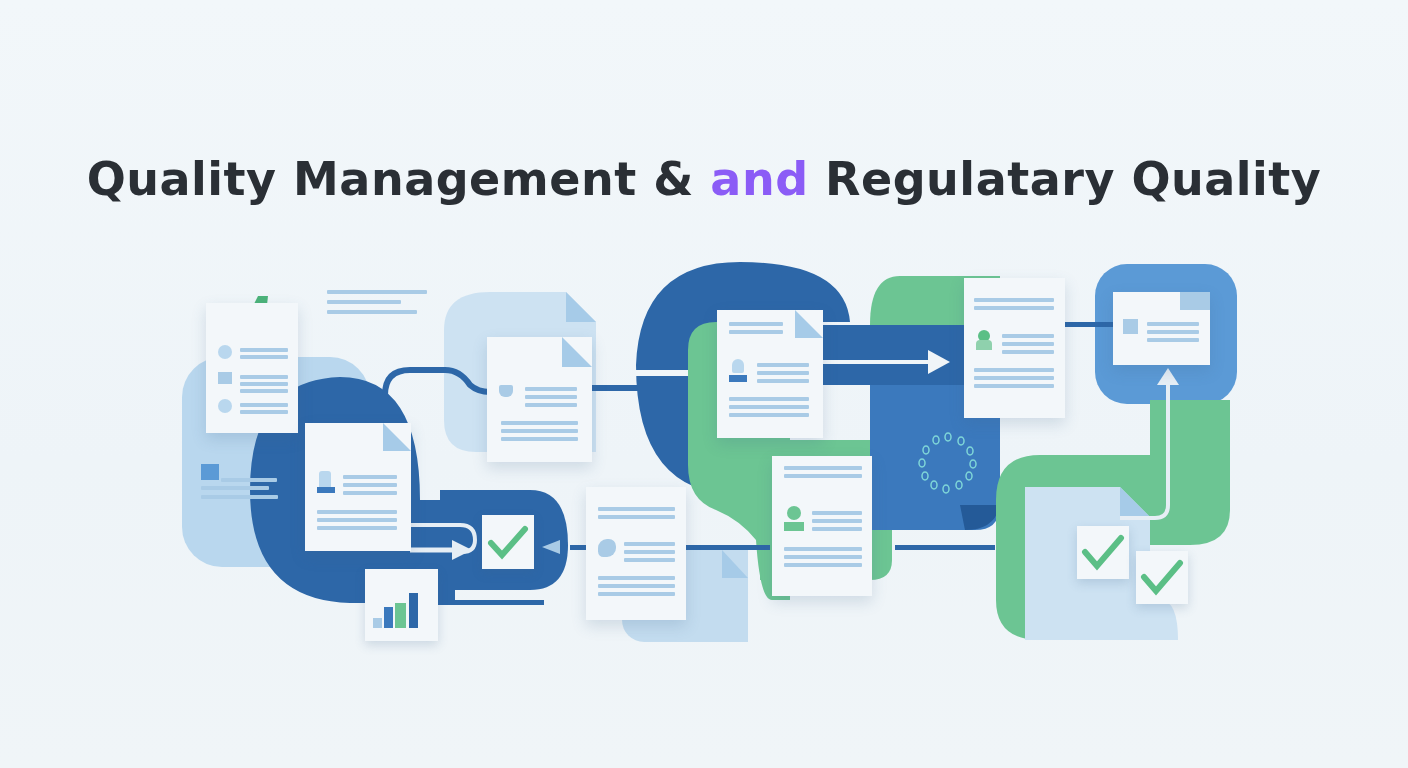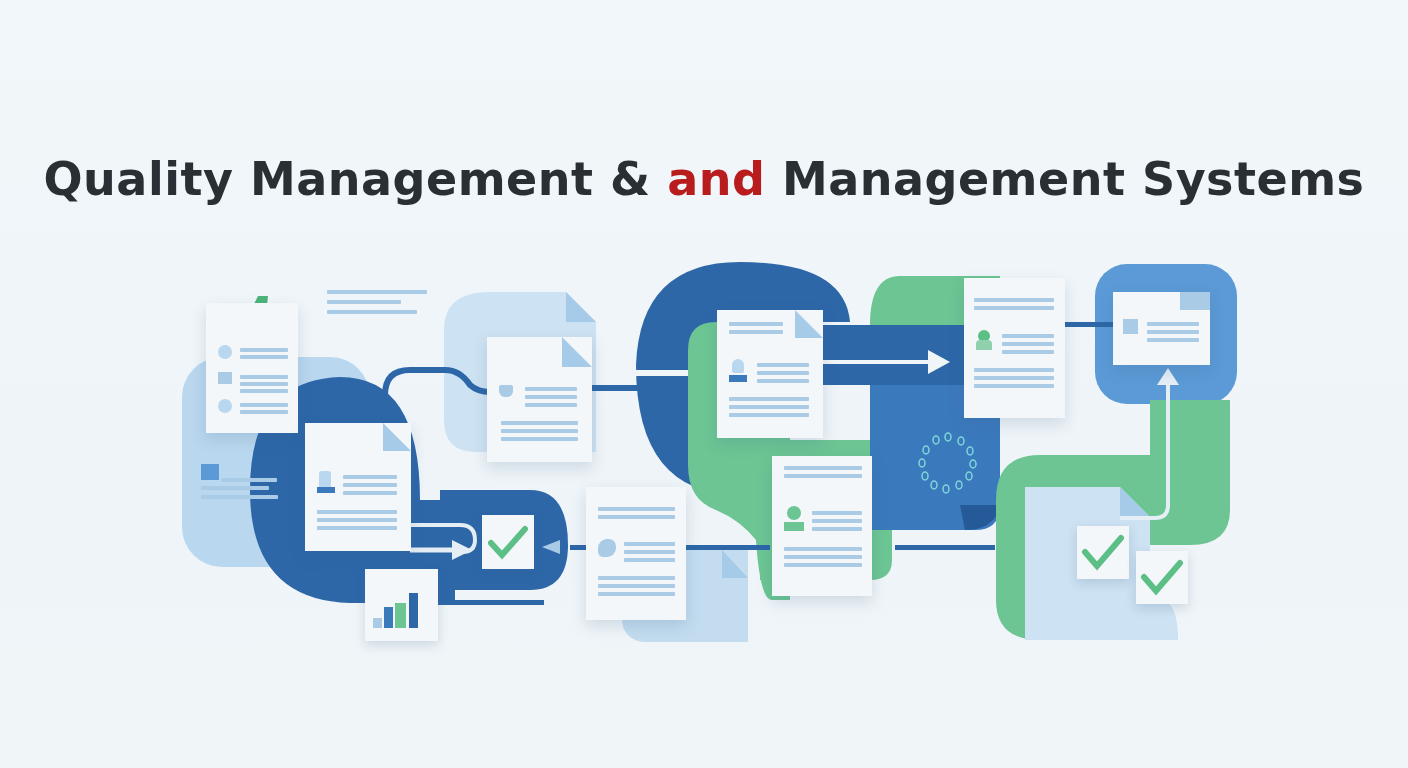--- a/index.html
+++ b/index.html
@@ -5,37 +5,37 @@
   html, body { margin:0; padding:0; }
   body {
     width:1408px; height:768px; overflow:hidden; position:relative;
     background: linear-gradient(180deg, #f2f7fa 0%, #eef4f8 60%, #f0f5f8 100%);
     font-family: "DejaVu Sans", "Liberation Sans", sans-serif;
   }
   .title {
     position:absolute; left:0; top:152px; width:1460px; text-align:center;
     font-size:46px; font-weight:bold; color:#2a2f35; letter-spacing:0.5px;
   }
-  .title .accent { color:#b91c1c; }
+  .title .accent { color:#8b5cf6; }
   .abs { position:absolute; }
   .doc {
     position:absolute; background:#f3f7fa;
     box-shadow: 0 6px 14px rgba(60,100,140,0.18);
   }
   .line { position:absolute; height:4px; background:#a9cbe6; border-radius:1px; }
   .check-box {
     position:absolute; background:#f3f7fa; box-shadow:0 4px 10px rgba(60,100,140,0.2);
   }
   svg { position:absolute; overflow:visible; }
 </style>
 </head>
 <body>
 
 <div class="title" style="left:-26px;">
-  <span>Quality Management &amp; </span><span class="accent">and</span><span> Management Systems</span>
+  <span>Quality Management &amp; </span><span class="accent">and</span><span> Regulatary Quality</span>
 </div>
 
 <svg width="1408" height="768" style="left:0;top:0;">
 
   <rect x="182" y="357" width="188" height="210" rx="40" fill="#b9d7ee"></rect>
 
   <path d="M490 292 L566 292 L596 322 L596 452 L476 452 Q444 452 444 420 L444 330 Q444 292 490 292 Z" fill="#cde2f2"></path>
   <path d="M566 292 L596 322 L566 322 Z" fill="#a6cbe8"></path>
 
   <path d="M340 377 Q250 380 250 490 Q250 600 350 603 L455 603 L455 500 L420 500 Q420 377 340 377 Z" fill="#2d67a8"></path>

